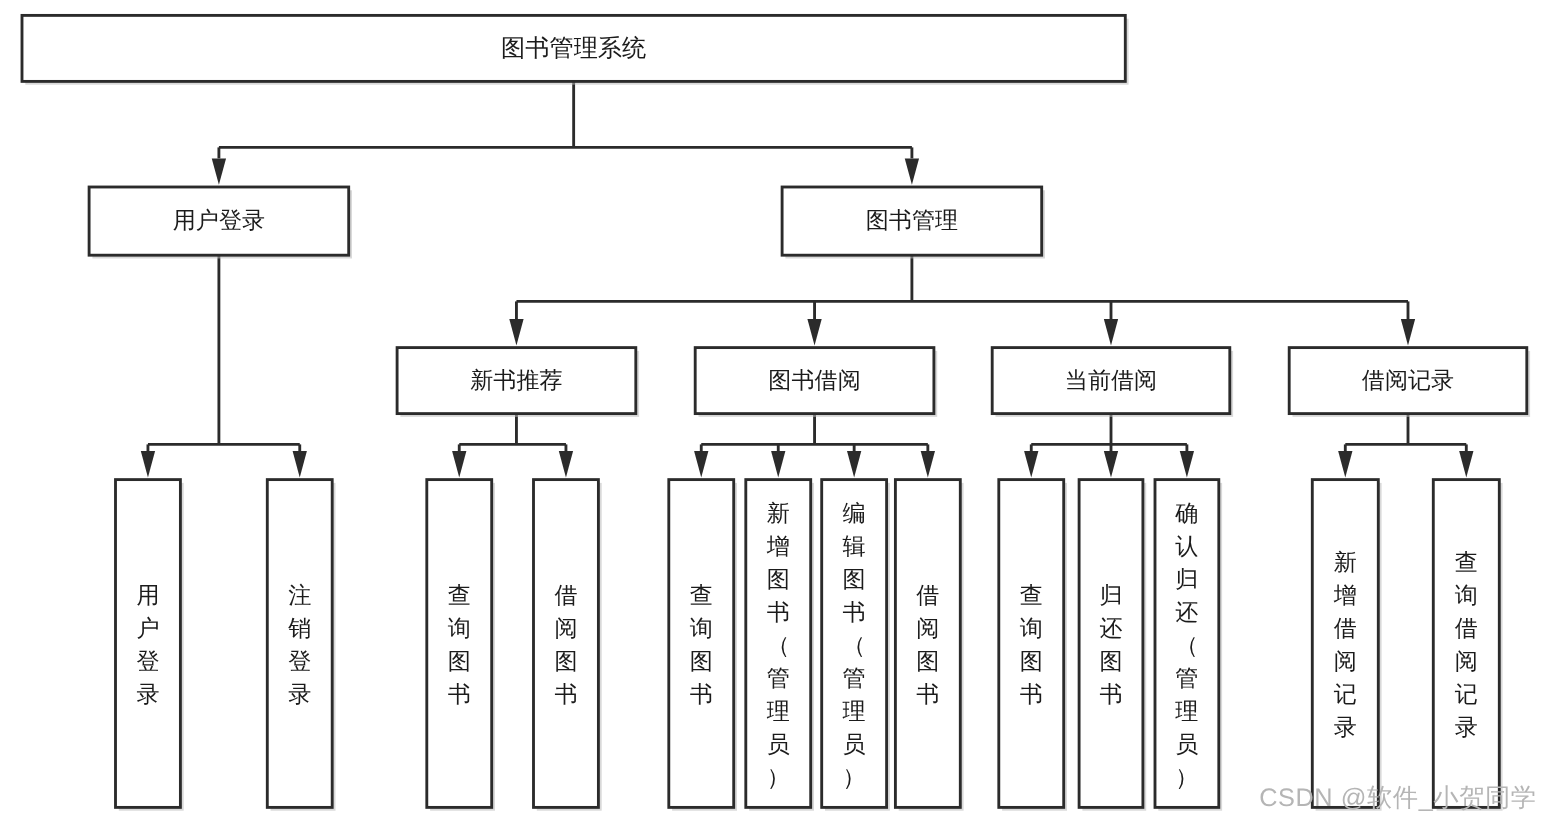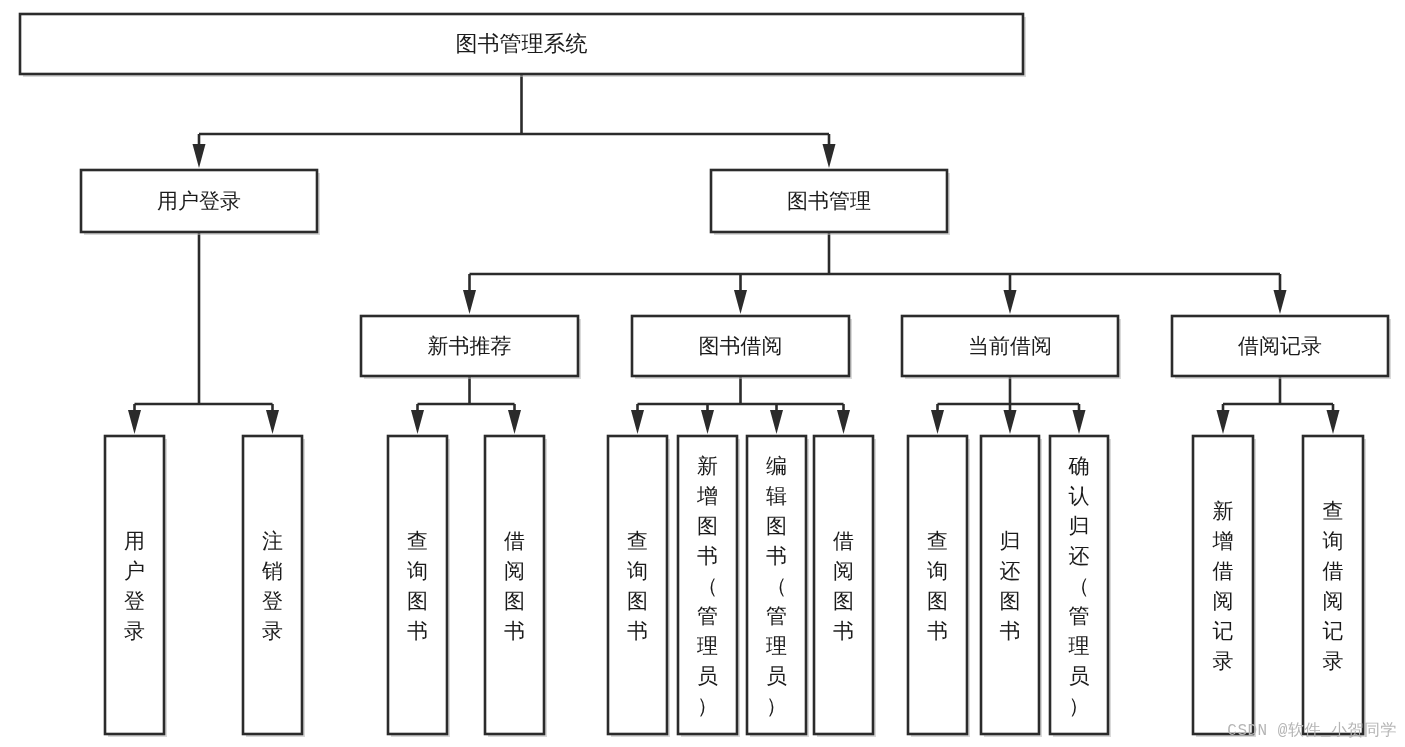--- a/index.html
+++ b/index.html
@@ -62,22 +62,22 @@
     fill: #1b1b1b;
     font-family: "Liberation Sans", "DejaVu Sans", sans-serif;
     font-size: 21px;
     text-anchor: middle;
     white-space: pre;
   }
   .watermark {
     position: absolute;
     right: 8px;
     bottom: 6px;
-    font-family: Liberation Mono, monospace;
-    font-size: 16px;
+    font-family: Liberation Sans, sans-serif;
+    font-size: 23px;
     color: #b5b5b5;
     letter-spacing: 0.5px;
     user-select: none;
     pointer-events: none;
   }
 </style>
 </head>
 <body>
 
 <div id="diagram-root">

